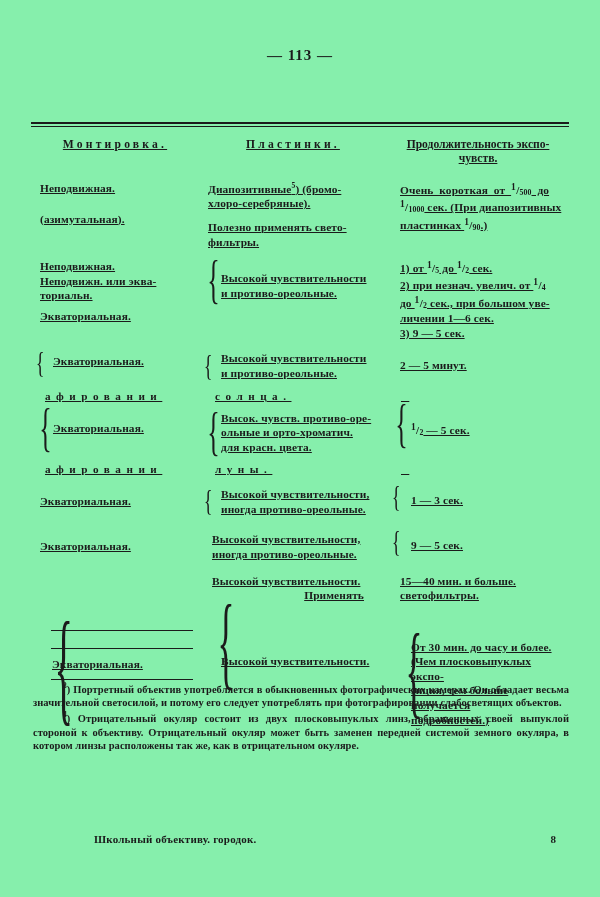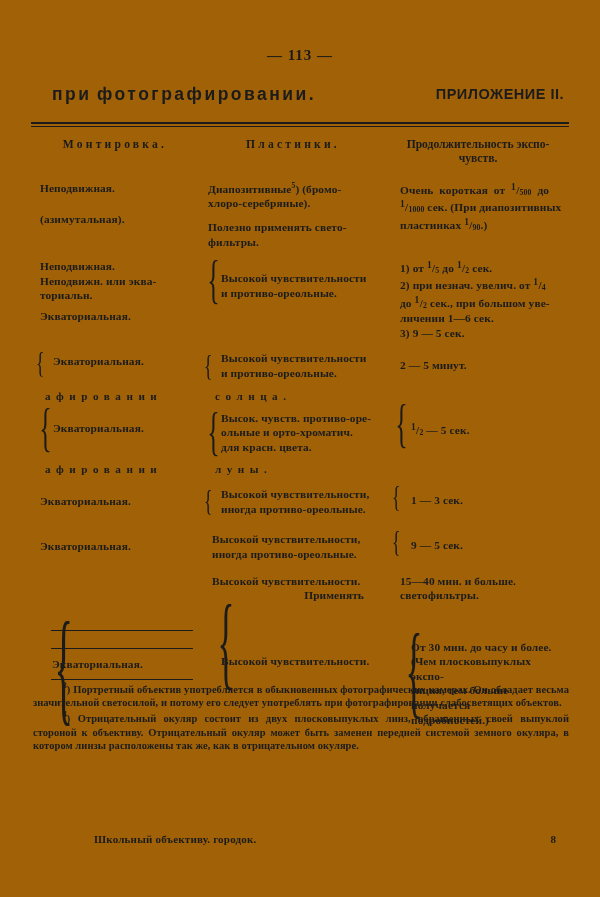--- a/index.html
+++ b/index.html
@@ -11,21 +11,21 @@
     width: 600px;
     height: 897px;
     position: relative;
     font-family: "Liberation Serif", "DejaVu Serif", serif;
     color: #1b1b1b;
     overflow: hidden;
   }
   .page {
     position: absolute;
     inset: 0;
-    background: #a16207;
+    background: #86efac;
   }
 
   
   .folio {
     position: absolute;
     top: 47px;
     left: 0;
     right: 0;
     text-align: center;
     font-size: 15px;
@@ -72,20 +72,21 @@
   table.main {
     border-collapse: collapse;
     width: 100%;
     table-layout: fixed;
     margin-top: 1px;
   }
   table.main td, table.main th {
     vertical-align: top;
     padding: 0;
     border: 0;
+    text-decoration: underline;
   }
   col.c1 { width: 168px; }
   col.c2 { width: 188px; }
   col.c3 { width: 182px; }
 
   .vline-l { border-left: 2px solid #1b1b1b; }
   .vline-r { border-right: 2px solid #1b1b1b; }
 
   .cell {
     position: relative;
@@ -204,27 +205,20 @@
     font-weight: 700;
   }
 </style>
 </head>
 <body>
 
 <div class="page">
 
   <div class="folio">— 113 —</div>
 
-  <div class="titleline">
-    <div class="run-title">
-      <span class="sp">при</span>
-      <span class="sp">фотографировании.</span>
-    </div>
-    <div class="appendix">ПРИЛОЖЕНИЕ II.</div>
-  </div>
 
   <div class="tbl-wrap">
     <div class="rule-thick"></div>
     <div class="rule-thin"></div>
 
     <table class="main">
       <colgroup>
           <col class="c1">
           <col class="c2">
           <col class="c3">

